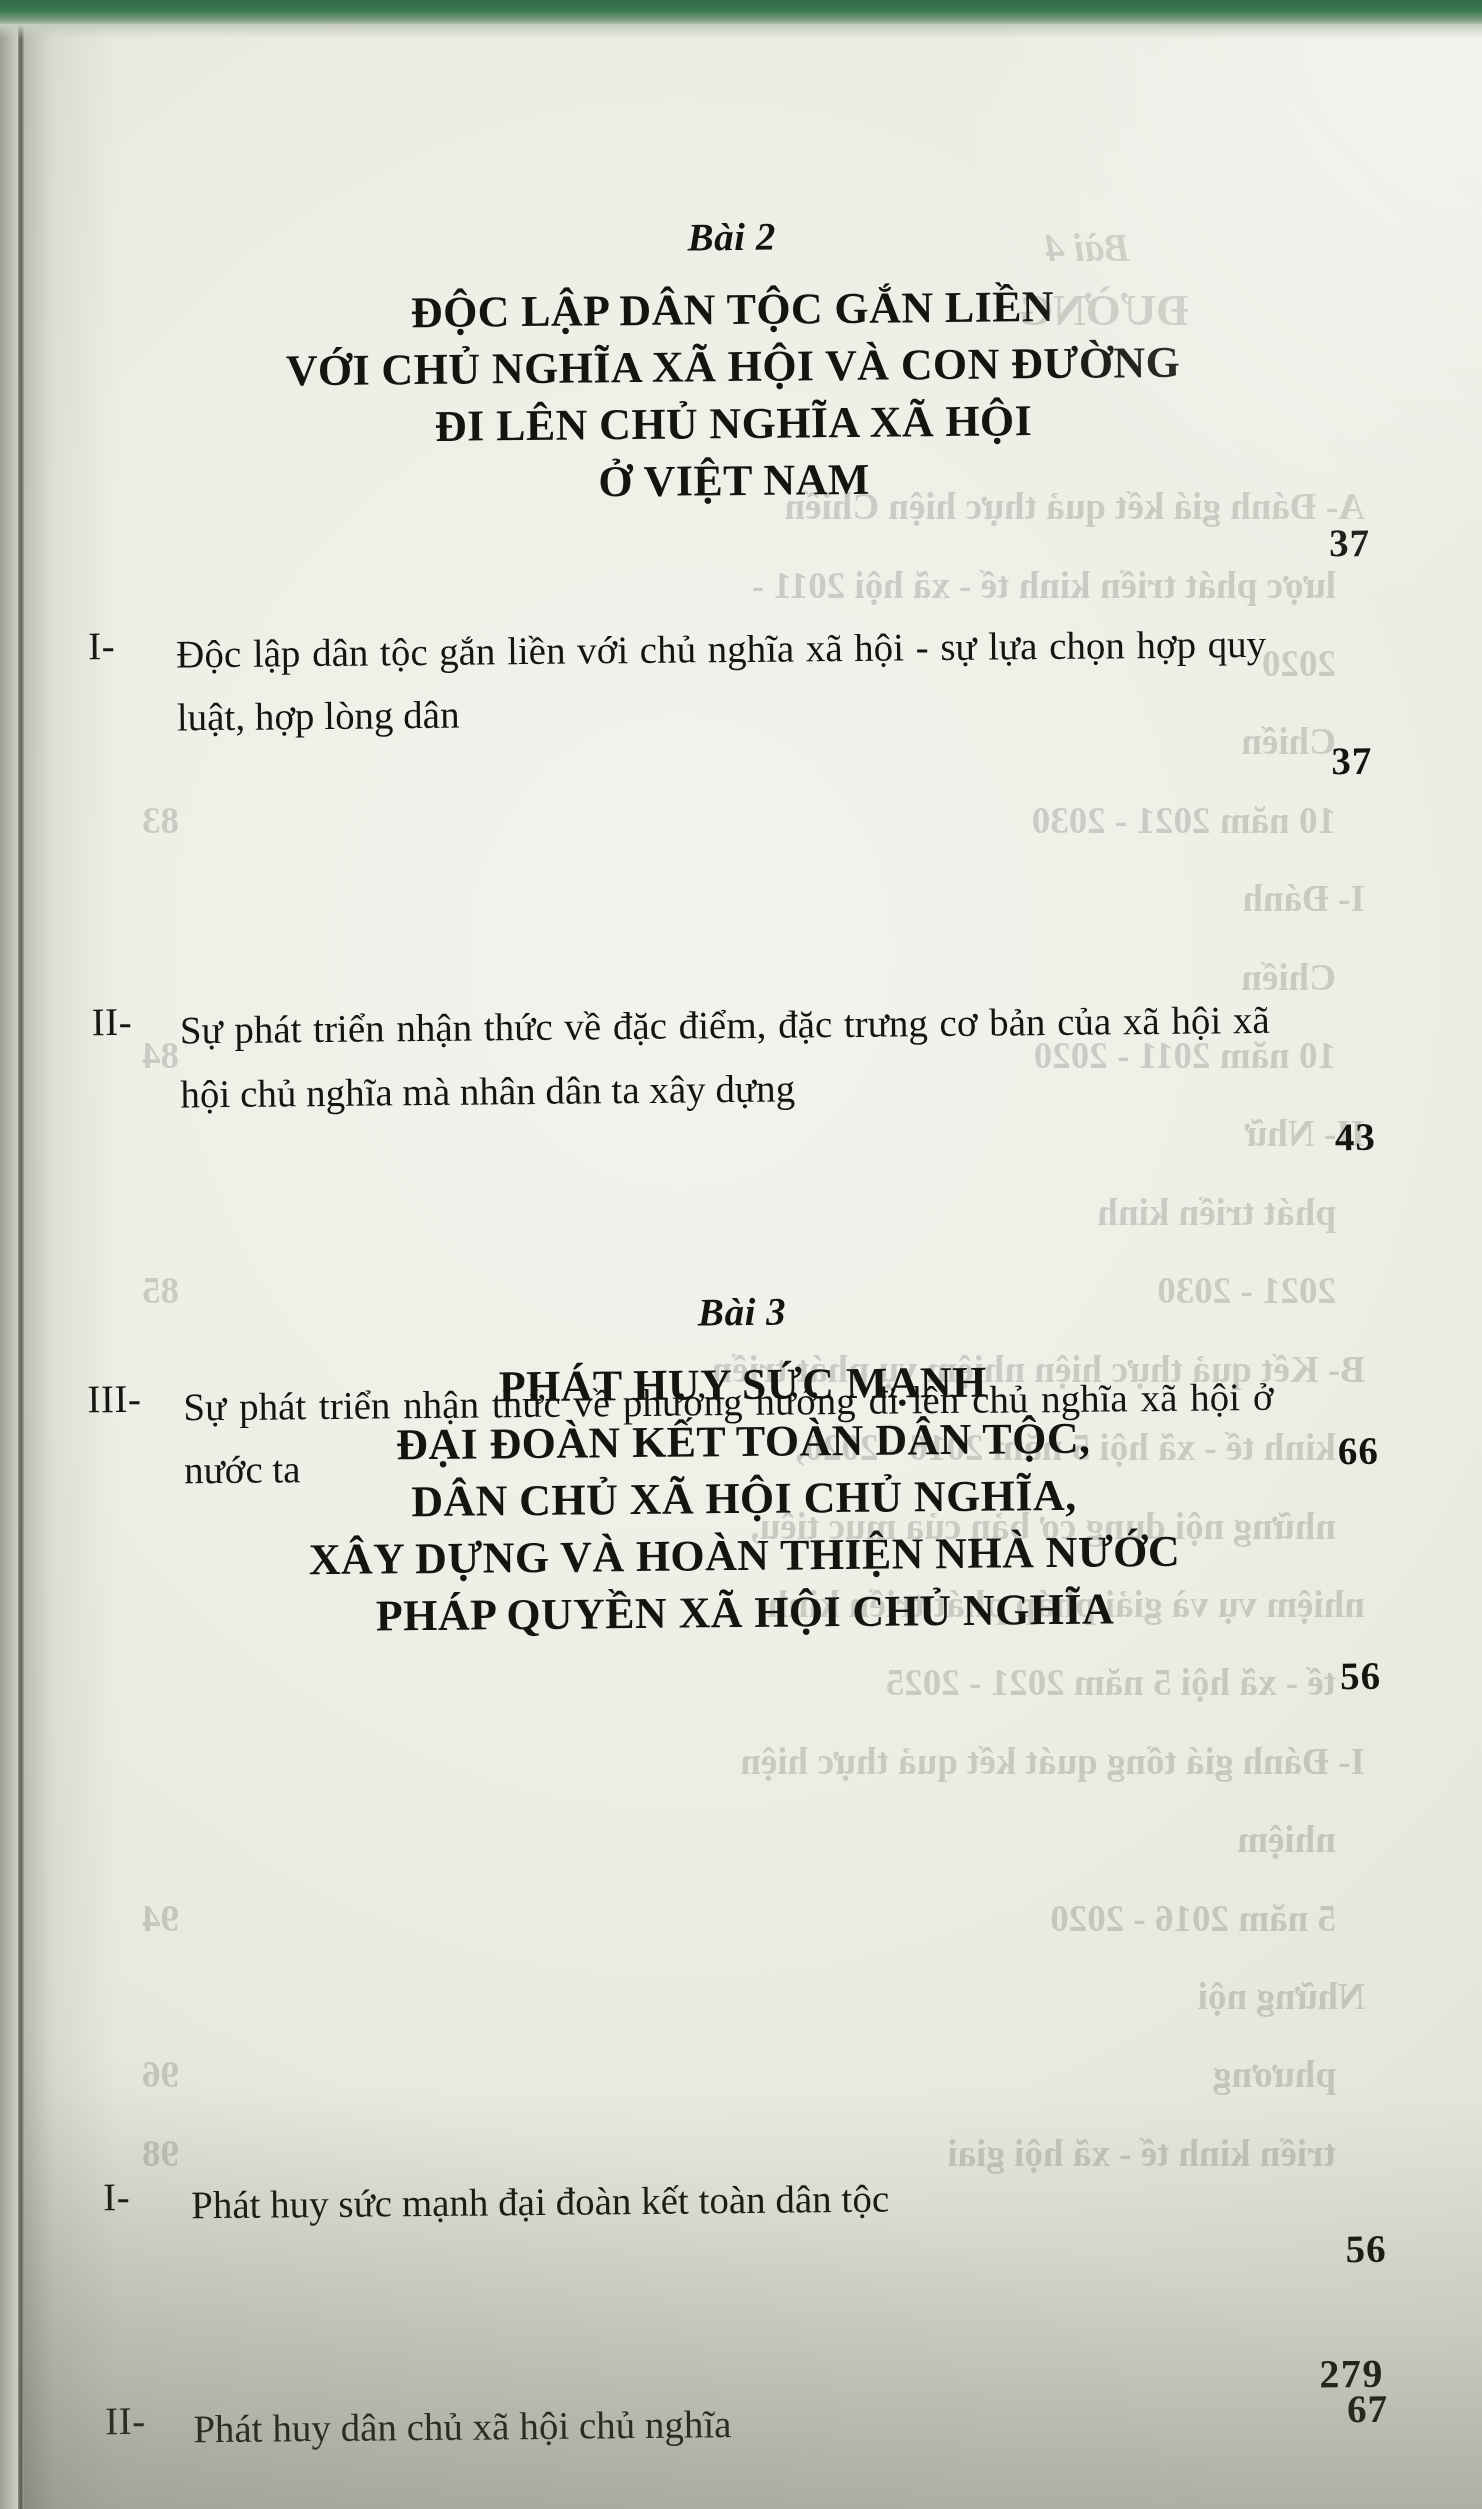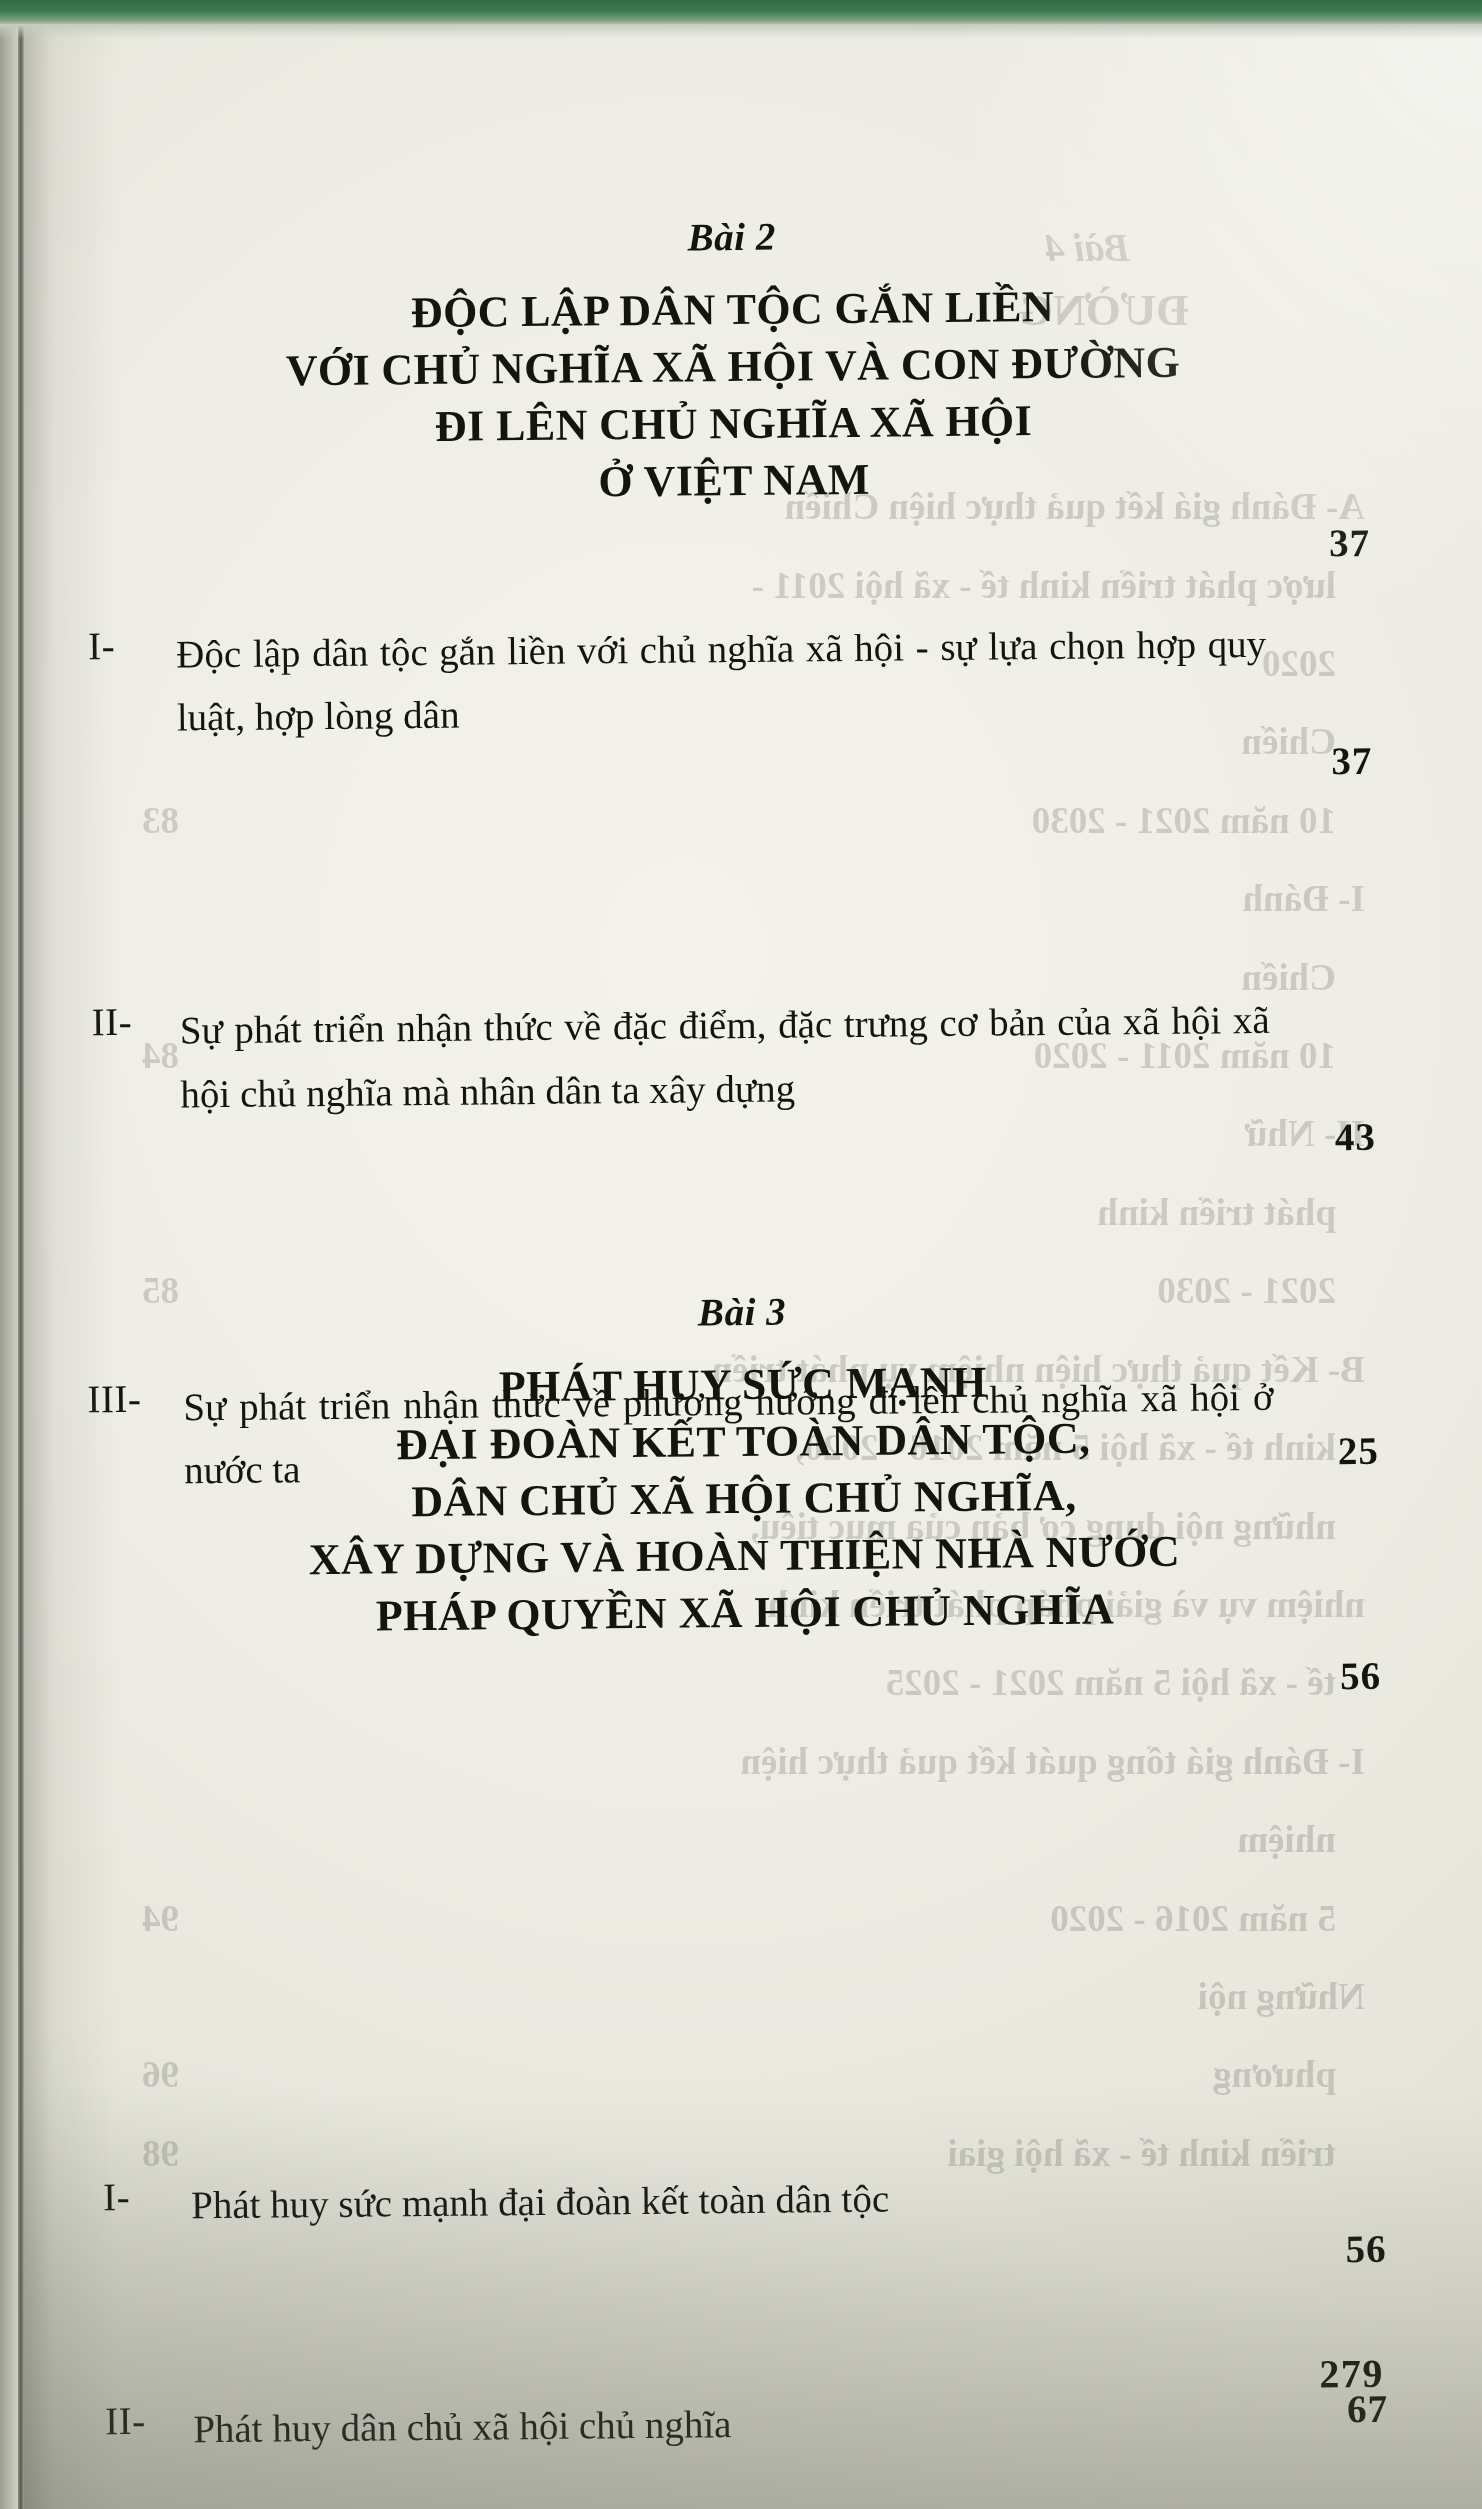--- a/index.html
+++ b/index.html
@@ -192,21 +192,21 @@
 
     <div class="block entry" style="top:867px;">
       <span class="roman">II-</span>
       <div class="etext">Sự phát triển nhận thức về đặc điểm, đặc trưng cơ bản của xã hội xã hội chủ nghĩa mà nhân dân ta xây dựng</div>
       <span class="pnum" style="top:127px;">43</span>
     </div>
 
     <div class="block entry" style="top:1117px;">
       <span class="roman" style="left:86px;">III-</span>
       <div class="etext">Sự phát triển nhận thức về phương hướng đi lên chủ nghĩa xã hội ở nước ta</div>
-      <span class="pnum" style="top:64px;">25</span>
+      <span class="pnum" style="top:64px;">66</span>
     </div>
 
     <div class="block" style="top:1289px;">
       <div class="bai">Bài 3</div>
       <div class="maintitle" style="margin-top:21.6px;">
         <span class="tline">PHÁT HUY SỨC MẠNH</span>
         <span class="tline">ĐẠI ĐOÀN KẾT TOÀN DÂN TỘC,</span>
         <span class="tline">DÂN CHỦ XÃ HỘI CHỦ NGHĨA,</span>
         <span class="tline">XÂY DỰNG VÀ HOÀN THIỆN NHÀ NƯỚC</span>
         <span class="tline">PHÁP QUYỀN XÃ HỘI CHỦ NGHĨA</span>

